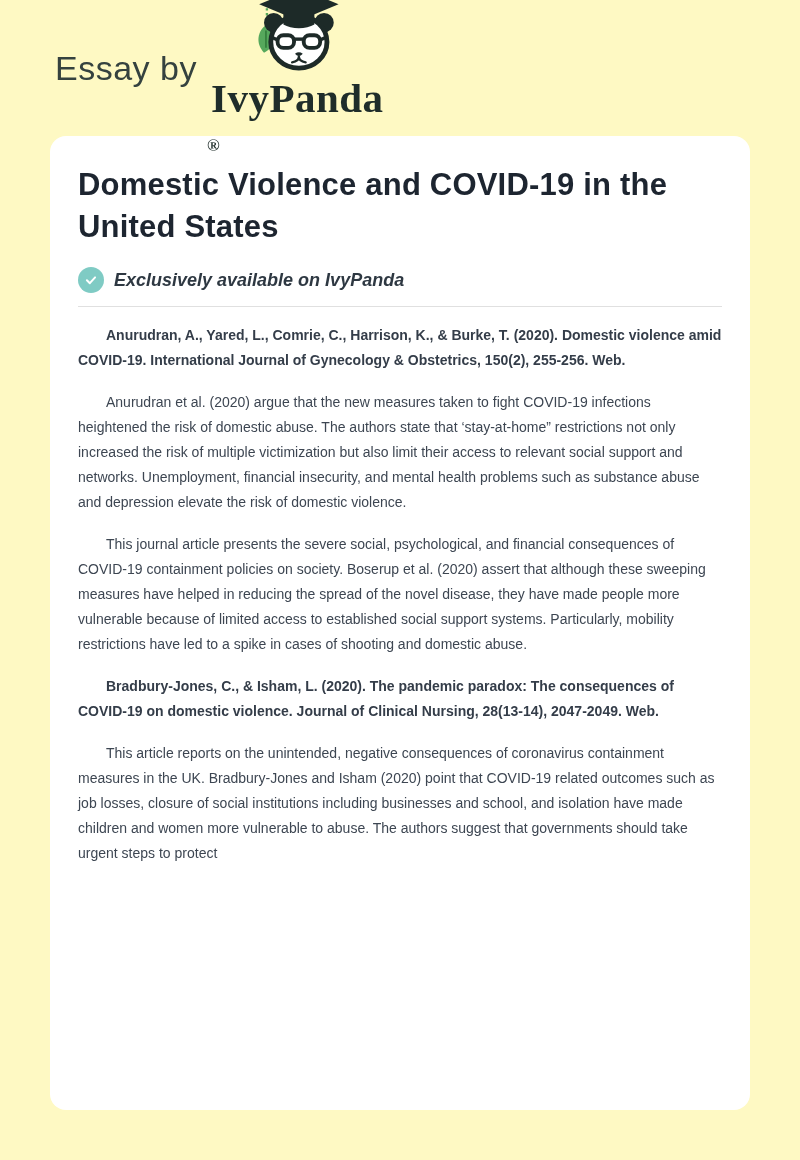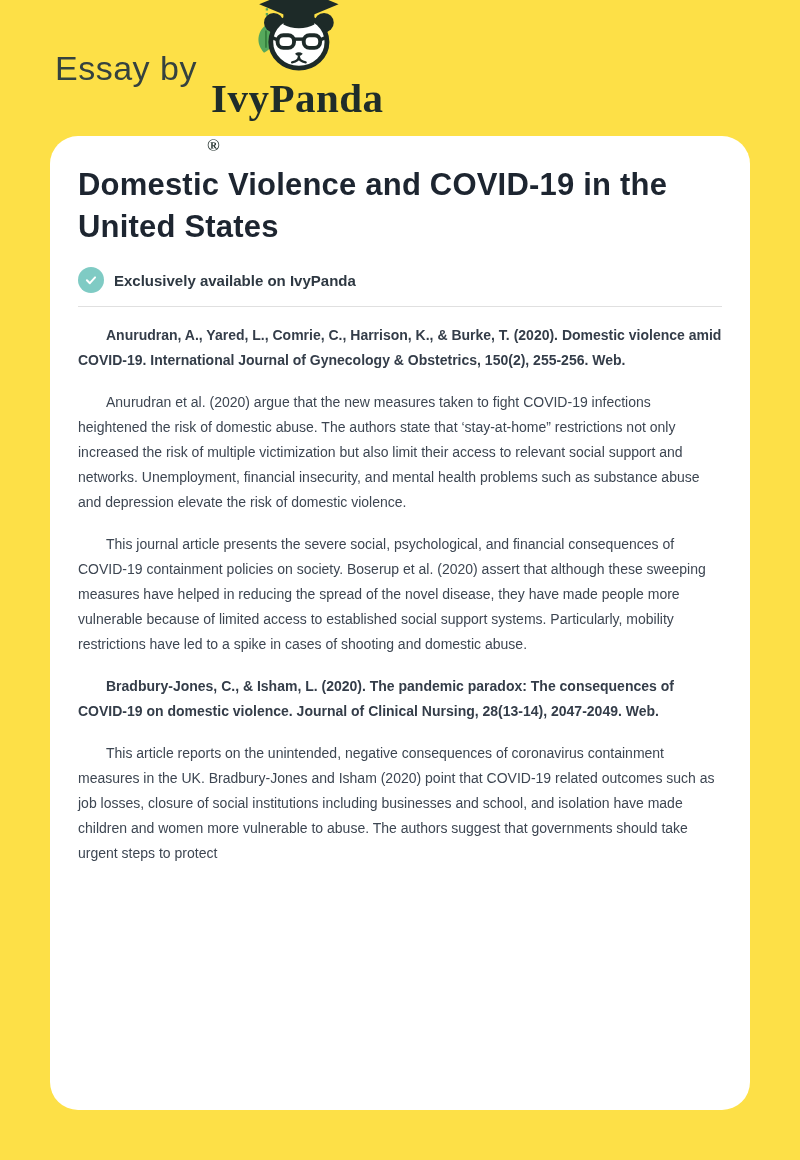--- a/index.html
+++ b/index.html
@@ -7,21 +7,21 @@
     padding: 0;
     background: #d6e9e6;
     width: 800px;
     height: 1160px;
     font-family: "Liberation Sans", sans-serif;
     -webkit-font-smoothing: antialiased;
   }
   .page {
     width: 800px;
     height: 1160px;
-    background: #fde047;
+    background: #fef9c3;
     overflow: hidden;
   }
   
   .header {
     height: 136px;
     display: flex;
     align-items: center;
     padding-left: 55px;
     box-sizing: border-box;
   }
@@ -60,21 +60,21 @@
     font-size: 17px;
     color: #1f2d2a;
     align-self: flex-start;
     margin-top: 14px;
   }
   
   .card {
     width: 700px;
     margin: 0 auto;
     background: #ffffff;
-    border-radius: 28px;
+    border-radius: 16px;
     padding: 28px 28px 50px 28px;
     box-sizing: border-box;
     min-height: 974px;
   }
   .title {
     margin: 0 0 18px 0;
     font-size: 31px;
     line-height: 42px;
     font-weight: 700;
     color: #1d2530;
@@ -92,23 +92,24 @@
     border-radius: 50%;
     background: #7fcbc4;
     display: inline-flex;
     align-items: center;
     justify-content: center;
     flex: 0 0 auto;
   }
   .check svg { width: 14px; height: 14px; }
   .badge-label {
     margin-left: 10px;
-    font-size: 15px;
+    font-size: 18px;
     font-weight: 700;
     color: #2e3842;
+    font-style: italic;
   }
   .divider {
     border: none;
     border-top: 1px solid #e0e0e0;
     margin: 0 0 16px 0;
   }
   .card p {
     margin: 0 0 17px 0;
     font-size: 14px;
     line-height: 25px;

